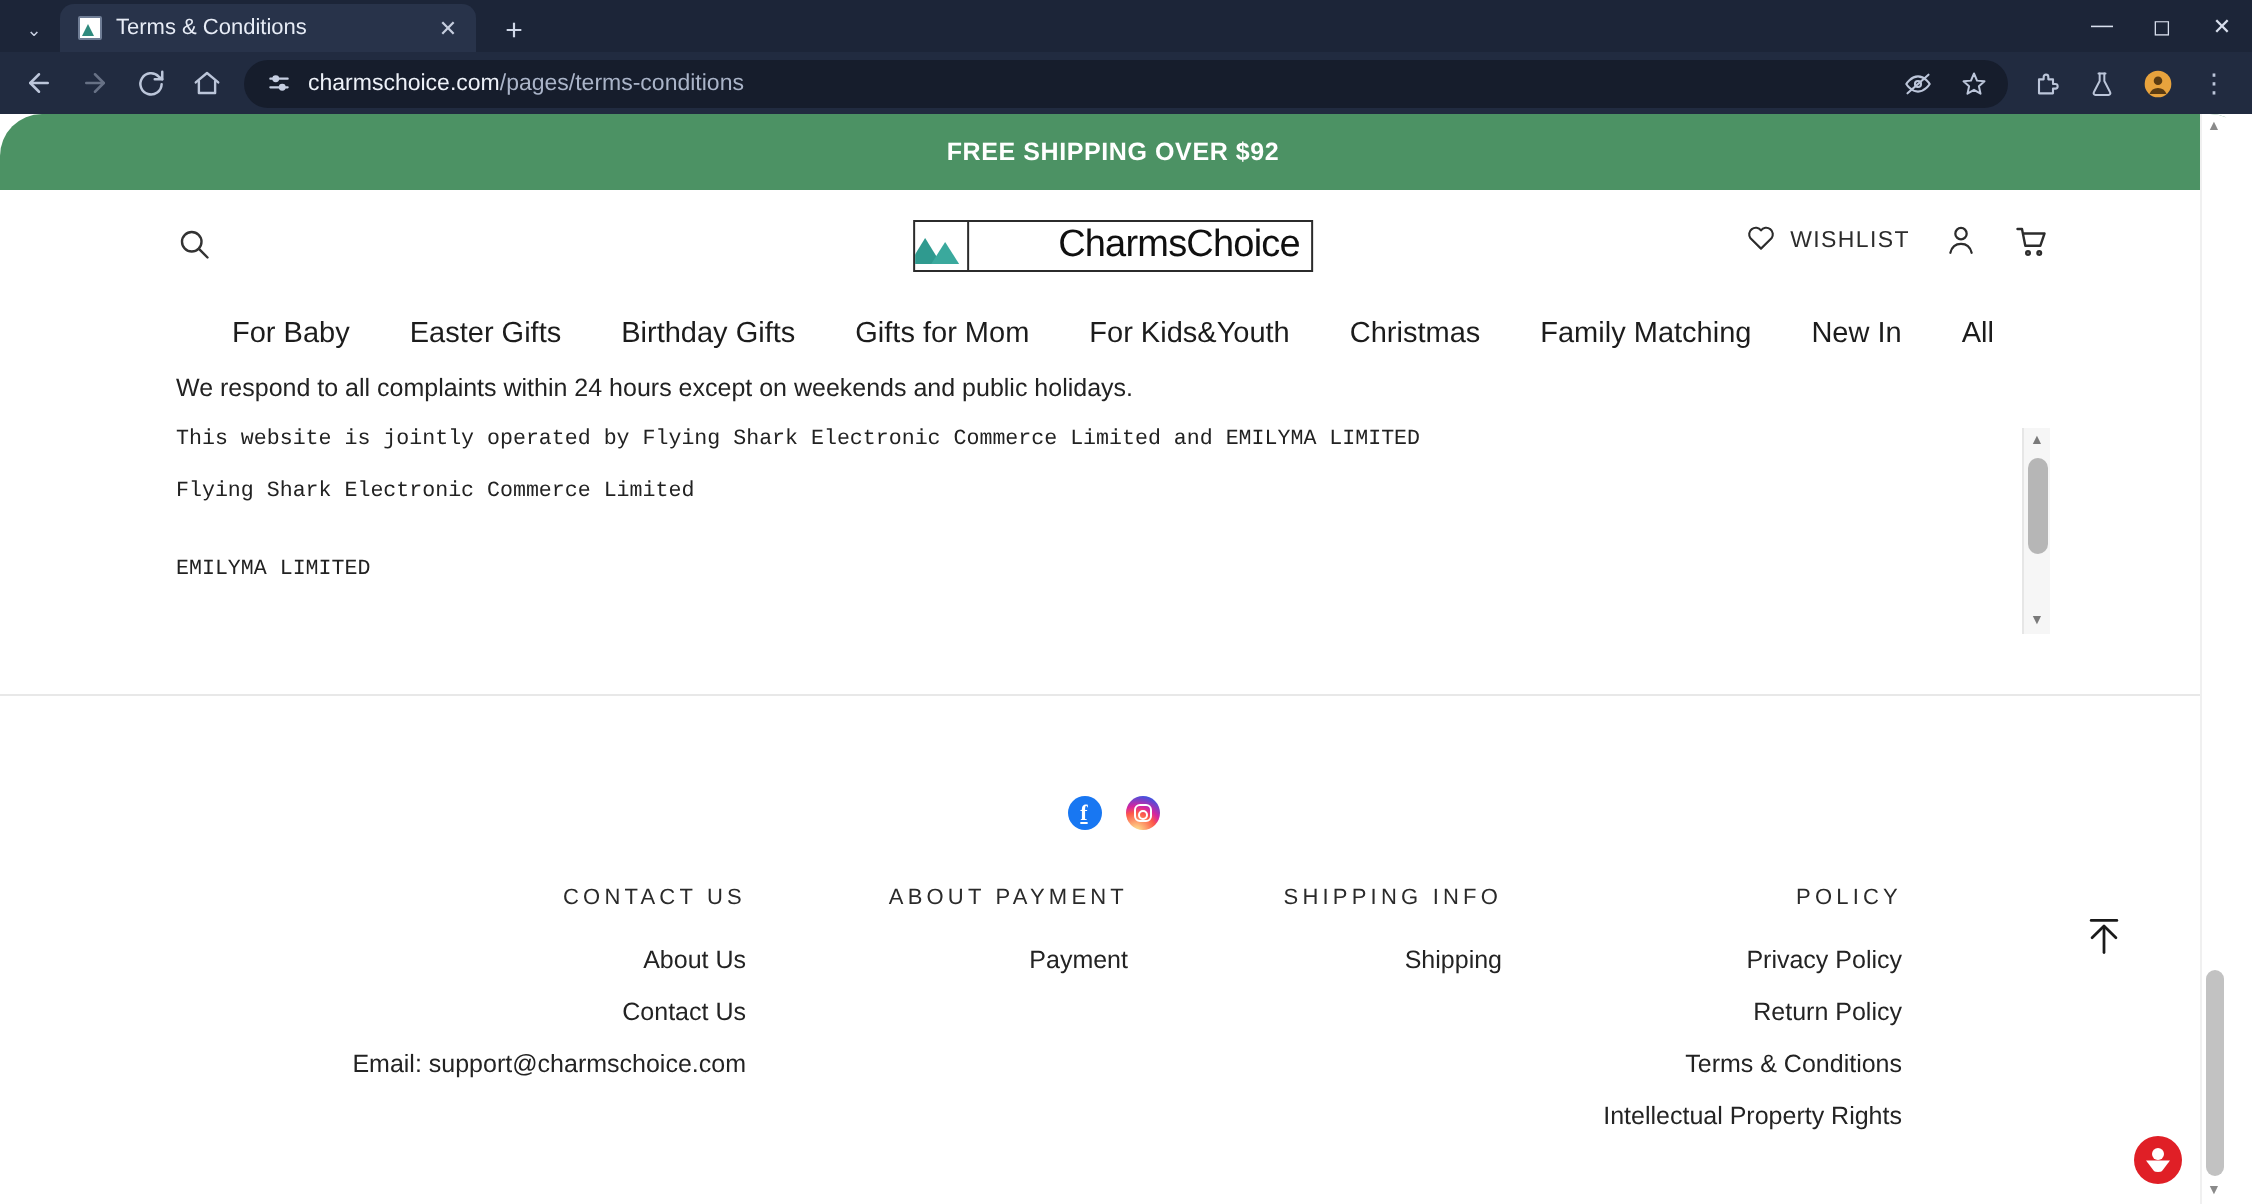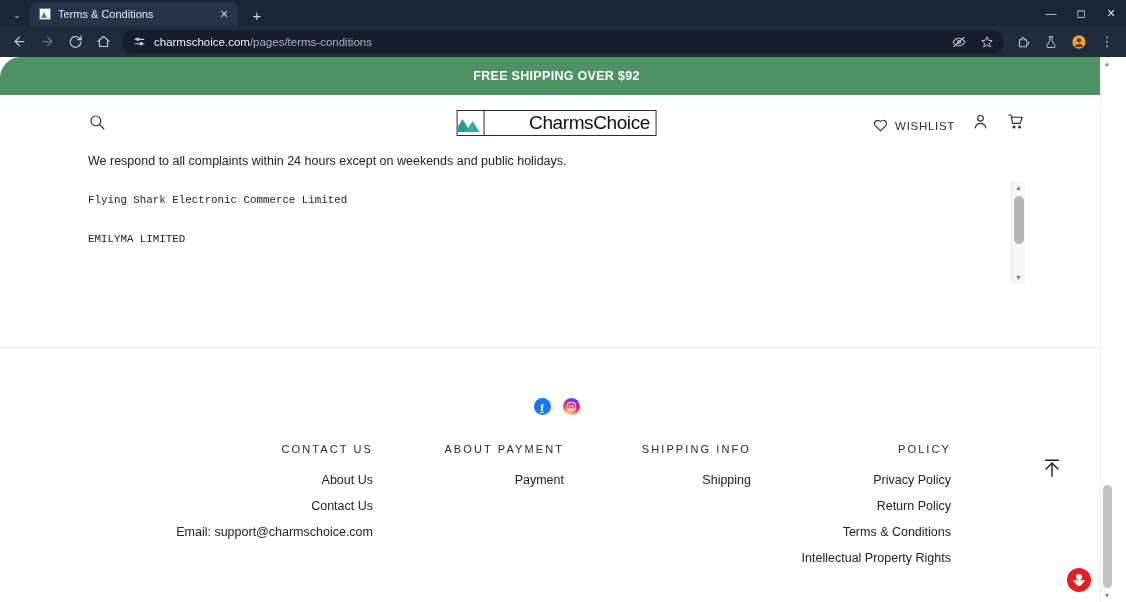--- a/index.html
+++ b/index.html
@@ -216,21 +216,21 @@
     color: #101010;
     letter-spacing: -0.4px;
     white-space: nowrap;
     margin-left: 40px;
   }
   .header-right {
     position: absolute;
     right: 88px; top: 50%;
     transform: translateY(-50%);
     display: flex;
-    align-items: flex-end;
+    align-items: flex-start;
     gap: 17px;
   }
   .wishlist {
     display: flex;
     align-items: center;
     gap: 7px;
     font-size: 11.5px;
     letter-spacing: .7px;
     color: #2c2c2c;
   }
@@ -560,25 +560,37 @@
           <div>
             <svg width="19" height="18" viewBox="0 0 24 24" fill="none" stroke="#2c2c2c" stroke-width="1.6" stroke-linecap="round" stroke-linejoin="round">
                 <path d="M3 4h3l2.2 11.2h10L21 7H7"></path>
                 <circle cx="10" cy="20" r="1.2"></circle>
                 <circle cx="17.5" cy="20" r="1.2"></circle>
               </svg>
           </div>
         </div>
       </div>
 
+      <div class="nav">
+        <a href="#">For Baby</a>
+        <a href="#">Easter Gifts</a>
+        <a href="#">Birthday Gifts</a>
+        <a href="#">Gifts for Mom</a>
+        <a href="#">For Kids&amp;Youth</a>
+        <a href="#">Christmas</a>
+        <a href="#">Family Matching</a>
+        <a href="#">New In</a>
+        <a href="#">All</a>
+      </div>
 
       <div class="policy-wrap">
         <div class="policy-lead">We respond to all complaints within 24 hours except on weekends and public holidays.</div>
 
         <div class="policy-scroll">
+          <div class="mono">This website is jointly operated by Flying Shark Electronic Commerce Limited and EMILYMA LIMITED</div>
           <div class="gap"></div>
           <div class="mono">Flying Shark Electronic Commerce Limited</div>
           <div class="gap"></div>
           <div class="gap"></div>
           <div class="mono">EMILYMA LIMITED</div>
 
           <div class="inner-sb">
             <div class="arrow">▲</div>
             <div class="thumb"></div>
             <div class="arrow bot">▼</div>

